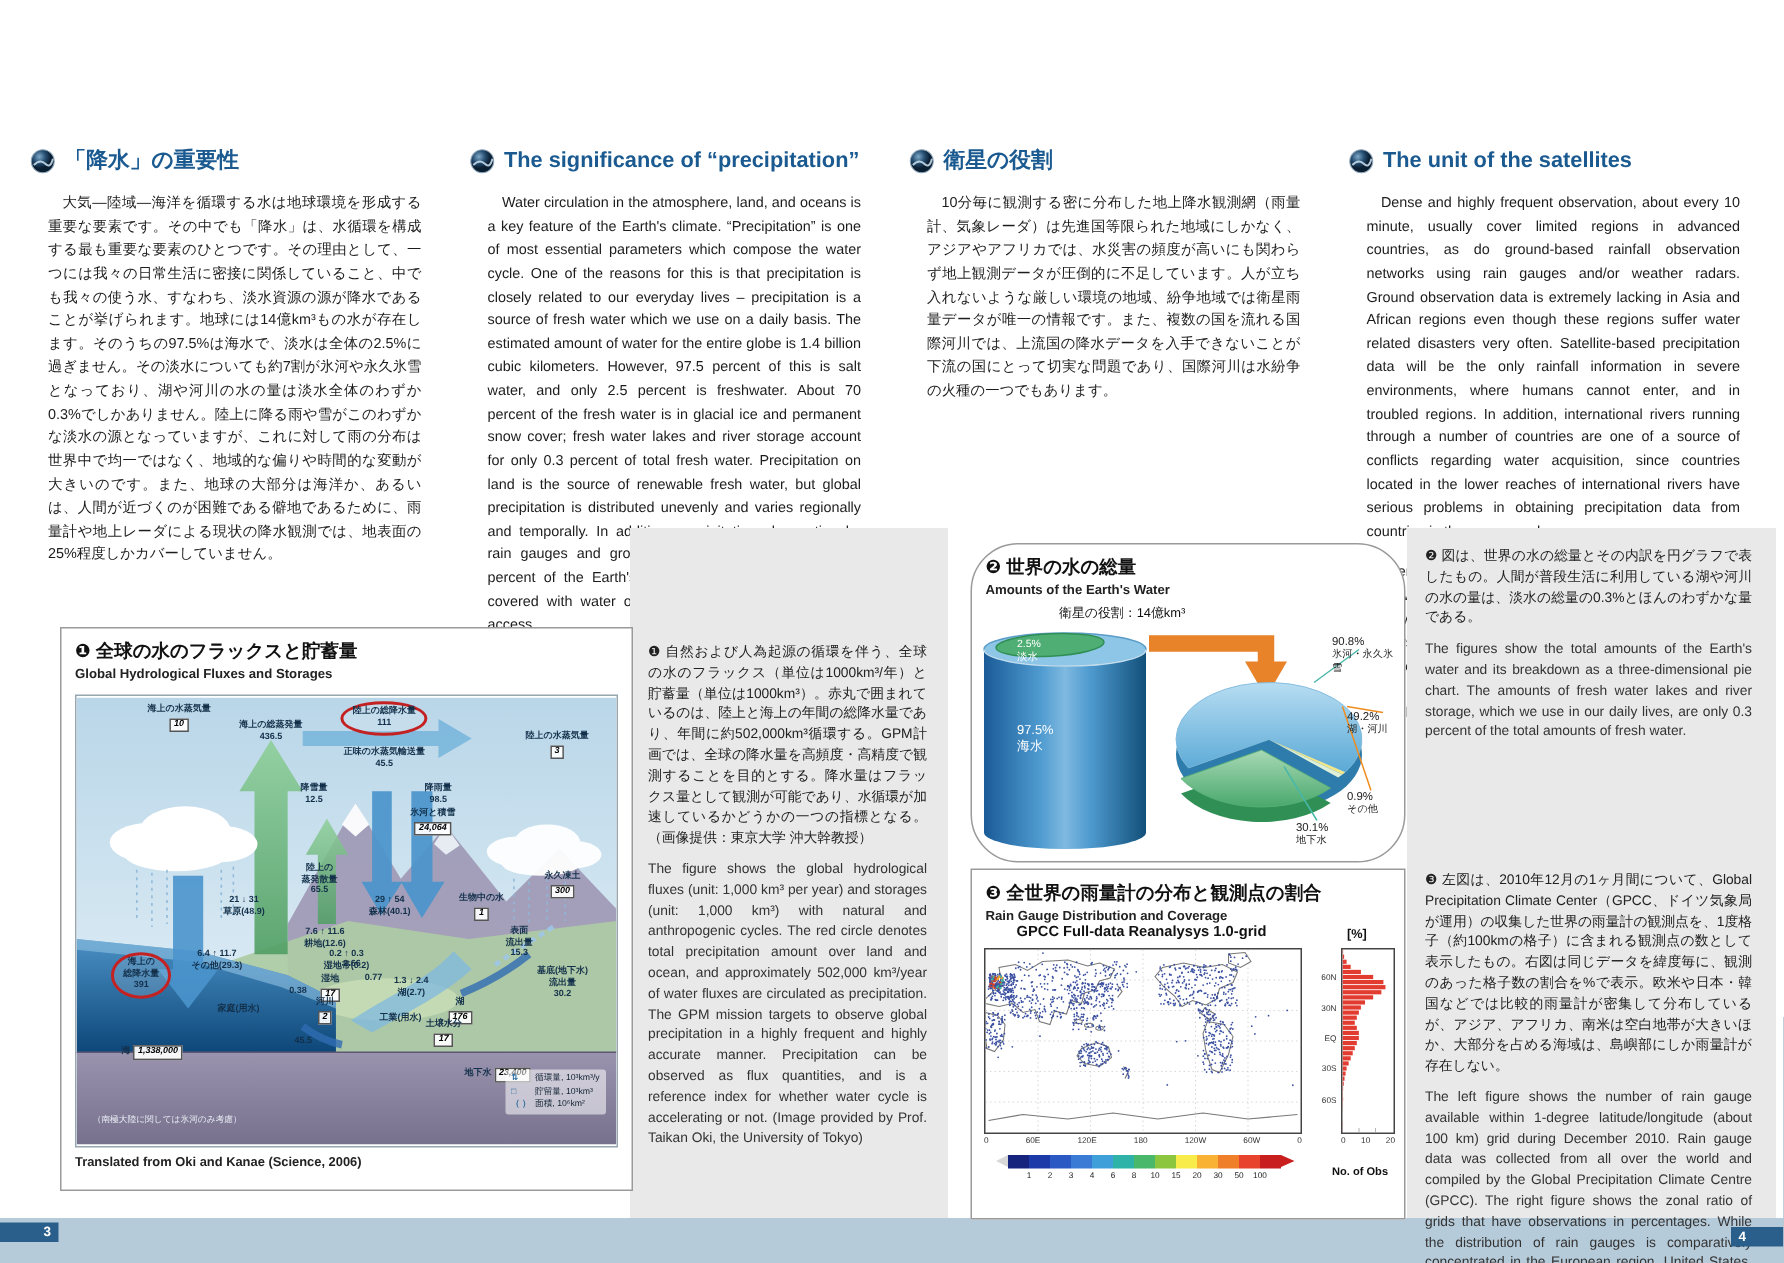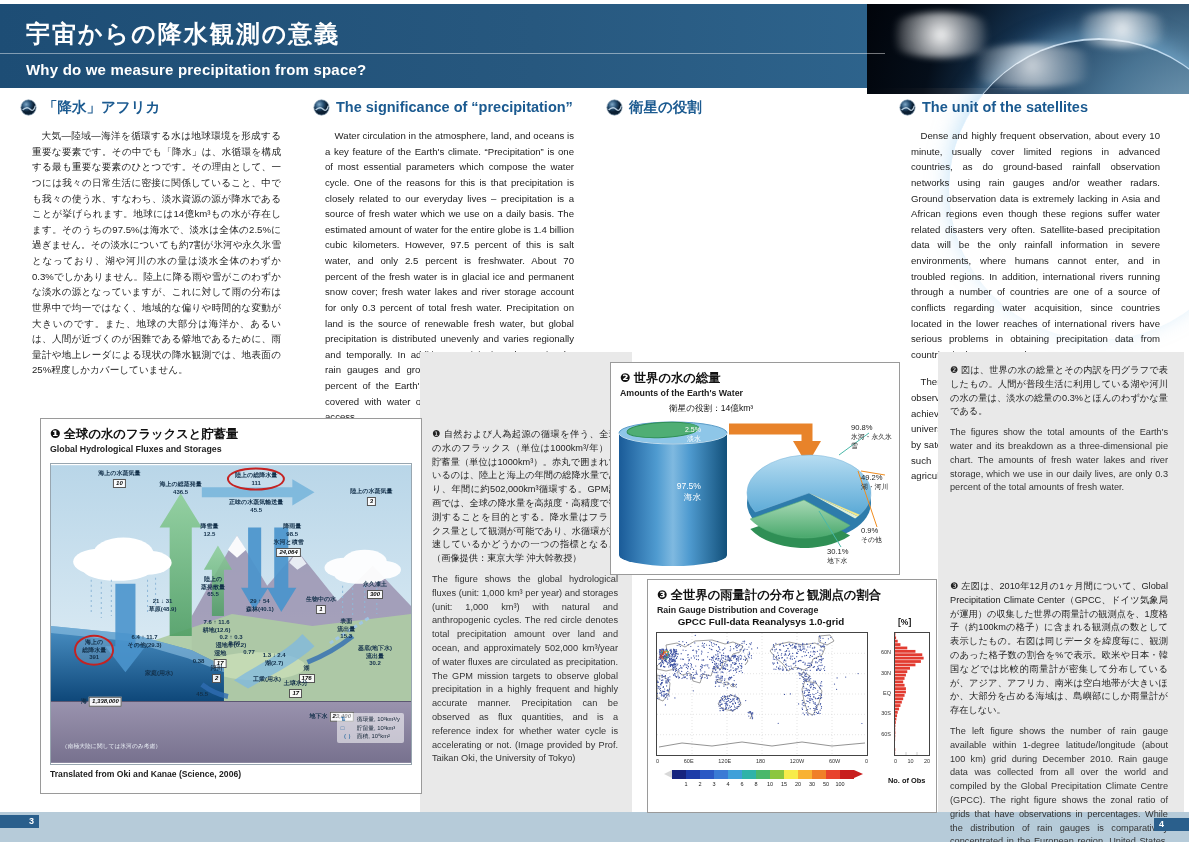--- a/index.html
+++ b/index.html
@@ -24,41 +24,41 @@
   .article .body p{margin:12px;font-size:9.6px;line-height:1.63;text-align:justify;color:#1c1c1c;text-indent:1em;}
   .gicon{flex:0 0 17px;width:17px;height:17px;}
   
   .capcol{position:absolute;background:#e9e9e9;}
   #capcol1{left:420px;top:352px;width:212px;height:460px;}
   #capcol2{left:938px;top:352px;width:246px;height:460px;}
   .cap{position:absolute;font-size:9.2px;line-height:1.5;text-align:justify;color:#222;}
   .cap .en{margin-top:7px;color:#333;}
   .panel{position:absolute;background:#fff;border:1px solid #9a9a9a;}
   #fig1{left:40px;top:418px;width:380px;height:374px;}
-  #fig2{left:610px;top:362px;width:288px;height:211px;}
+  #fig2{left:647px;top:362px;width:288px;height:211px;border-radius:32px;}
   #fig3{left:647px;top:579px;width:288px;height:232px;}
   .fhead-ja{font-size:12.3px;font-weight:bold;color:#111;margin:7px 0 1px 9px;}
   .fhead-en{font-size:8.8px;font-weight:bold;color:#222;margin:0 0 0 9px;}
   
   #diagram{position:absolute;left:9px;top:44px;width:360px;height:300px;border:1px solid #98a6b0;overflow:hidden;}
   #diagram svg{position:absolute;left:0;top:0;}
   .dlab{position:absolute;transform:translate(-50%,-50%);text-align:center;font-size:6px;line-height:1.25;color:#13304a;font-weight:bold;white-space:nowrap;z-index:3;}
   .dlab .vbox{display:inline-block;border:1px solid #555;background:rgba(255,255,255,.92);padding:0 2px;font-style:italic;color:#000;margin-top:1px;}
   .dlab.red{border:2.5px solid #c42222;border-radius:50%;padding:2px 6px;background:rgba(255,255,255,.15);}
   .dlab.inline .row{display:flex;gap:2px;align-items:center;}
   #diag-foot{position:absolute;left:3%;top:92.5%;color:#e8eef4;font-size:5.8px;z-index:3;}
   #diag-legend{position:absolute;right:2%;top:83%;z-index:3;background:rgba(255,255,255,.55);padding:2px 4px;border-radius:2px;}
   #diag-legend div{font-size:5.8px;color:#123;line-height:1.5;white-space:nowrap;text-align:left;}
   #diag-legend .ic{display:inline-block;width:16px;color:#2a6aa0;font-weight:bold;}
   .fig1-src{position:absolute;left:9px;top:350px;font-size:8.6px;font-weight:bold;color:#222;}
   
   .f2total{position:absolute;left:58px;top:40px;font-size:8.6px;color:#111;}
   #f2svg{position:absolute;left:0;top:52px;}
   .callout{position:absolute;font-size:7.6px;line-height:1.3;color:#222;text-align:left;z-index:3;}
-  .cyl-lab{position:absolute;color:#fff;text-align:right;z-index:3;line-height:1.3;}
+  .cyl-lab{position:absolute;color:#fff;text-align:left;z-index:3;line-height:1.3;}
   
   .map-title{position:absolute;left:8px;top:36px;width:210px;text-align:center;font-size:9.8px;font-weight:bold;color:#111;}
   .pct-lab{position:absolute;left:250px;top:37px;font-size:8.5px;font-weight:bold;color:#111;}
   #mapsvg{position:absolute;left:8px;top:52px;border:1px solid #444;background:#fff;}
   #histsvg{position:absolute;left:246px;top:52px;border:1px solid #444;background:#fff;}
   .hist-ytick{position:absolute;width:22px;text-align:right;font-size:5.5px;color:#333;z-index:2;}
   .xticks{position:absolute;left:8px;top:178px;width:212px;display:flex;justify-content:space-between;font-size:5.5px;color:#333;}
   .hist-xticks{position:absolute;left:246px;top:178px;width:36px;display:flex;justify-content:space-between;font-size:5.5px;color:#333;}
   #colorbar{position:absolute;left:16px;top:190px;height:9px;display:flex;}
   #colorbar .seg{width:14px;height:9px;}
@@ -71,51 +71,40 @@
   .tab{position:absolute;background:#2a5f8c;color:#fff;font-size:9px;font-weight:bold;height:13px;line-height:13px;}
   #tab-l{left:0;top:815px;width:34px;text-align:right;padding-right:5px;}
   #tab-r{right:0;top:818px;width:30px;text-align:left;padding-left:5px;}
 </style>
 </head>
 <body>
 
 <div class="page">
   <div class="paper"></div>
 
-  <div class="header">
-    <div class="header-photo">
-      <div class="limb"></div>
-      <div class="cloud-swirl" style="left:14px;top:8px;width:120px;height:46px;"></div>
-      <div class="cloud-swirl" style="left:90px;top:40px;width:150px;height:44px;opacity:.8;"></div>
-      <div class="cloud-swirl" style="left:200px;top:6px;width:110px;height:38px;opacity:.9;"></div>
-    </div>
-    <div class="htitle">宇宙からの降水観測の意義</div>
-    <div class="hsep"></div>
-    <div class="hsub">Why do we measure precipitation from space?</div>
-  </div>
 
   <svg width="0" height="0" style="position:absolute">
     <defs>
       <radialGradient id="globeg" cx="35%" cy="30%">
         <stop offset="0%" stop-color="#7ea8c8"></stop>
           <stop offset="55%" stop-color="#274f72"></stop>
           <stop offset="100%" stop-color="#0b1f33"></stop>
       </radialGradient>
     </defs>
   </svg>
 
   <div class="articles">
     <div class="article">
       <h2>
           <svg class="gicon" viewBox="0 0 20 20">
             <circle cx="10" cy="10" r="9" fill="url(#globeg)"></circle>
             <path d="M3,13 Q8,8 12,12 T18,8" stroke="#cfe3f2" stroke-width="1.6" fill="none" opacity=".85"></path>
             <circle cx="10" cy="10" r="9" fill="none" stroke="#8fa6ba" stroke-width=".8"></circle>
           </svg>
-          <span class="ttl">「降水」アフリカ</span>
+          <span class="ttl">「降水」の重要性</span>
         </h2>
       <div class="body">
           <p>大気―陸域―海洋を循環する水は地球環境を形成する重要な要素です。その中でも「降水」は、水循環を構成する最も重要な要素のひとつです。その理由として、一つには我々の日常生活に密接に関係していること、中でも我々の使う水、すなわち、淡水資源の源が降水であることが挙げられます。地球には14億km³もの水が存在します。そのうちの97.5%は海水で、淡水は全体の2.5%に過ぎません。その淡水についても約7割が氷河や永久氷雪となっており、湖や河川の水の量は淡水全体のわずか0.3%でしかありません。陸上に降る雨や雪がこのわずかな淡水の源となっていますが、これに対して雨の分布は世界中で均一ではなく、地域的な偏りや時間的な変動が大きいのです。また、地球の大部分は海洋か、あるいは、人間が近づくのが困難である僻地であるために、雨量計や地上レーダによる現状の降水観測では、地表面の25%程度しかカバーしていません。</p>
         </div>
     </div>
     <div class="article">
       <h2>
           <svg class="gicon" viewBox="0 0 20 20">
             <circle cx="10" cy="10" r="9" fill="url(#globeg)"></circle>
             <path d="M3,13 Q8,8 12,12 T18,8" stroke="#cfe3f2" stroke-width="1.6" fill="none" opacity=".85"></path>
@@ -130,20 +119,21 @@
     <div class="article">
       <h2>
           <svg class="gicon" viewBox="0 0 20 20">
             <circle cx="10" cy="10" r="9" fill="url(#globeg)"></circle>
             <path d="M3,13 Q8,8 12,12 T18,8" stroke="#cfe3f2" stroke-width="1.6" fill="none" opacity=".85"></path>
             <circle cx="10" cy="10" r="9" fill="none" stroke="#8fa6ba" stroke-width=".8"></circle>
           </svg>
           <span class="ttl">衛星の役割</span>
         </h2>
       <div class="body">
+          <p>10分毎に観測する密に分布した地上降水観測網（雨量計、気象レーダ）は先進国等限られた地域にしかなく、アジアやアフリカでは、水災害の頻度が高いにも関わらず地上観測データが圧倒的に不足しています。人が立ち入れないような厳しい環境の地域、紛争地域では衛星雨量データが唯一の情報です。また、複数の国を流れる国際河川では、上流国の降水データを入手できないことが下流の国にとって切実な問題であり、国際河川は水紛争の火種の一つでもあります。</p>
         </div>
     </div>
     <div class="article">
       <h2>
           <svg class="gicon" viewBox="0 0 20 20">
             <circle cx="10" cy="10" r="9" fill="url(#globeg)"></circle>
             <path d="M3,13 Q8,8 12,12 T18,8" stroke="#cfe3f2" stroke-width="1.6" fill="none" opacity=".85"></path>
             <circle cx="10" cy="10" r="9" fill="none" stroke="#8fa6ba" stroke-width=".8"></circle>
           </svg>
           <span class="ttl">The unit of the satellites</span>

